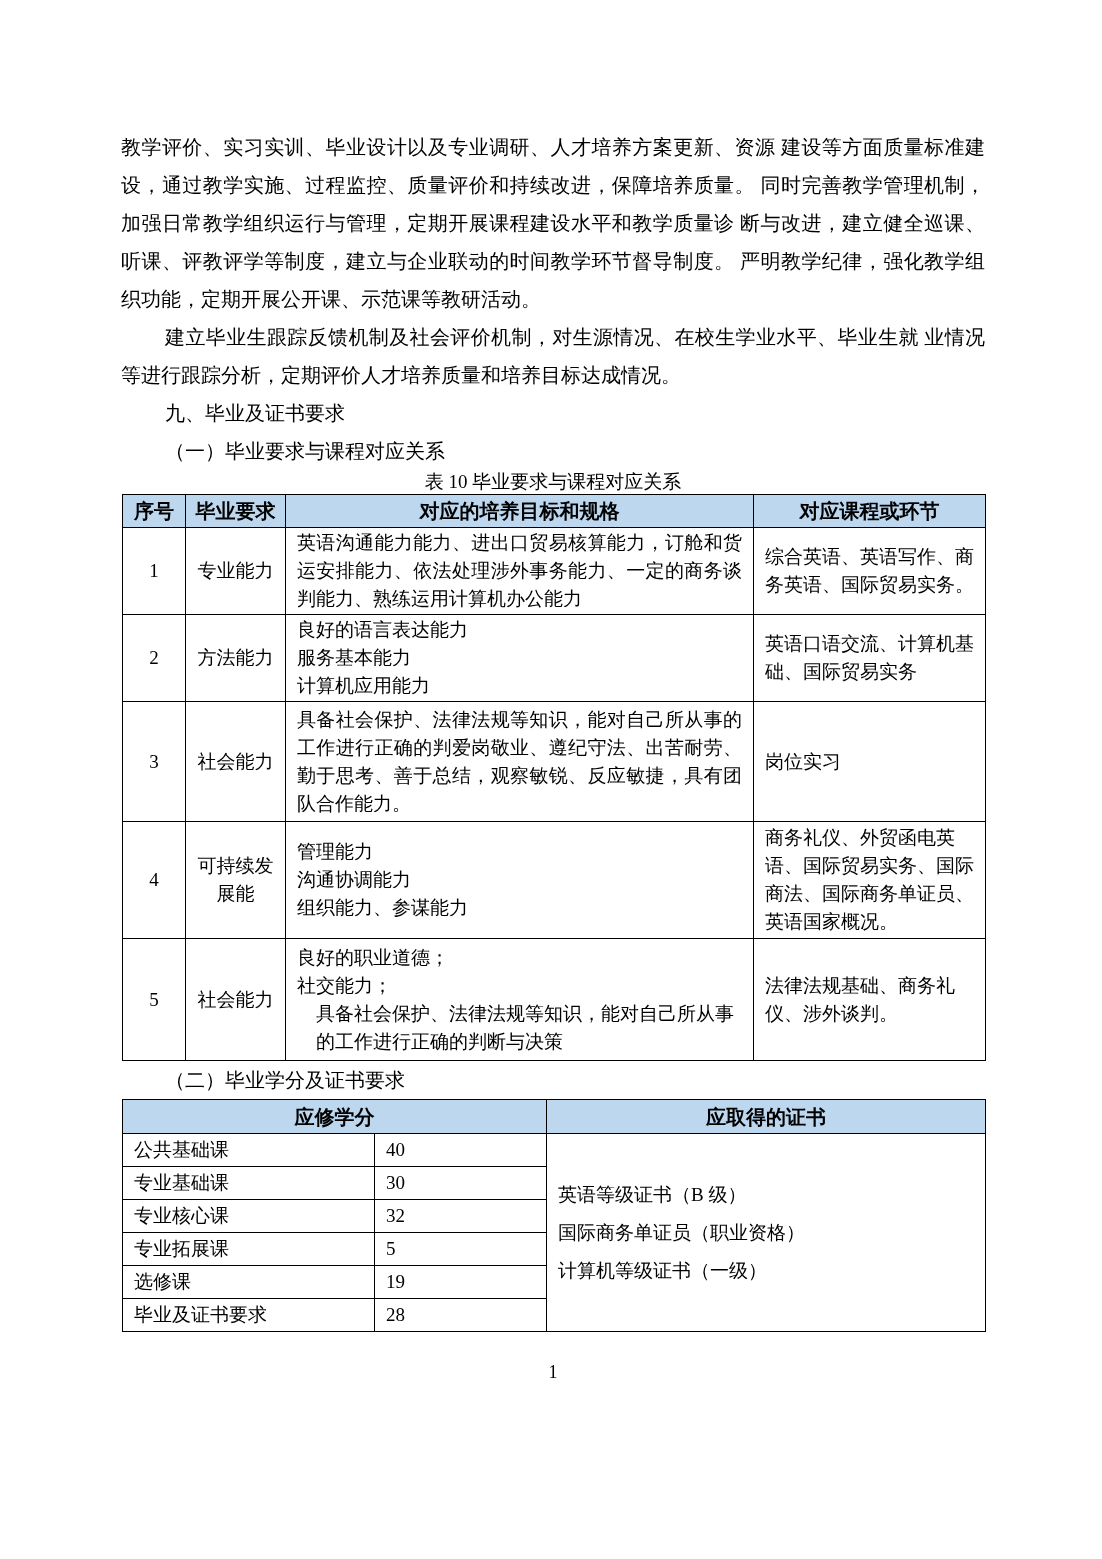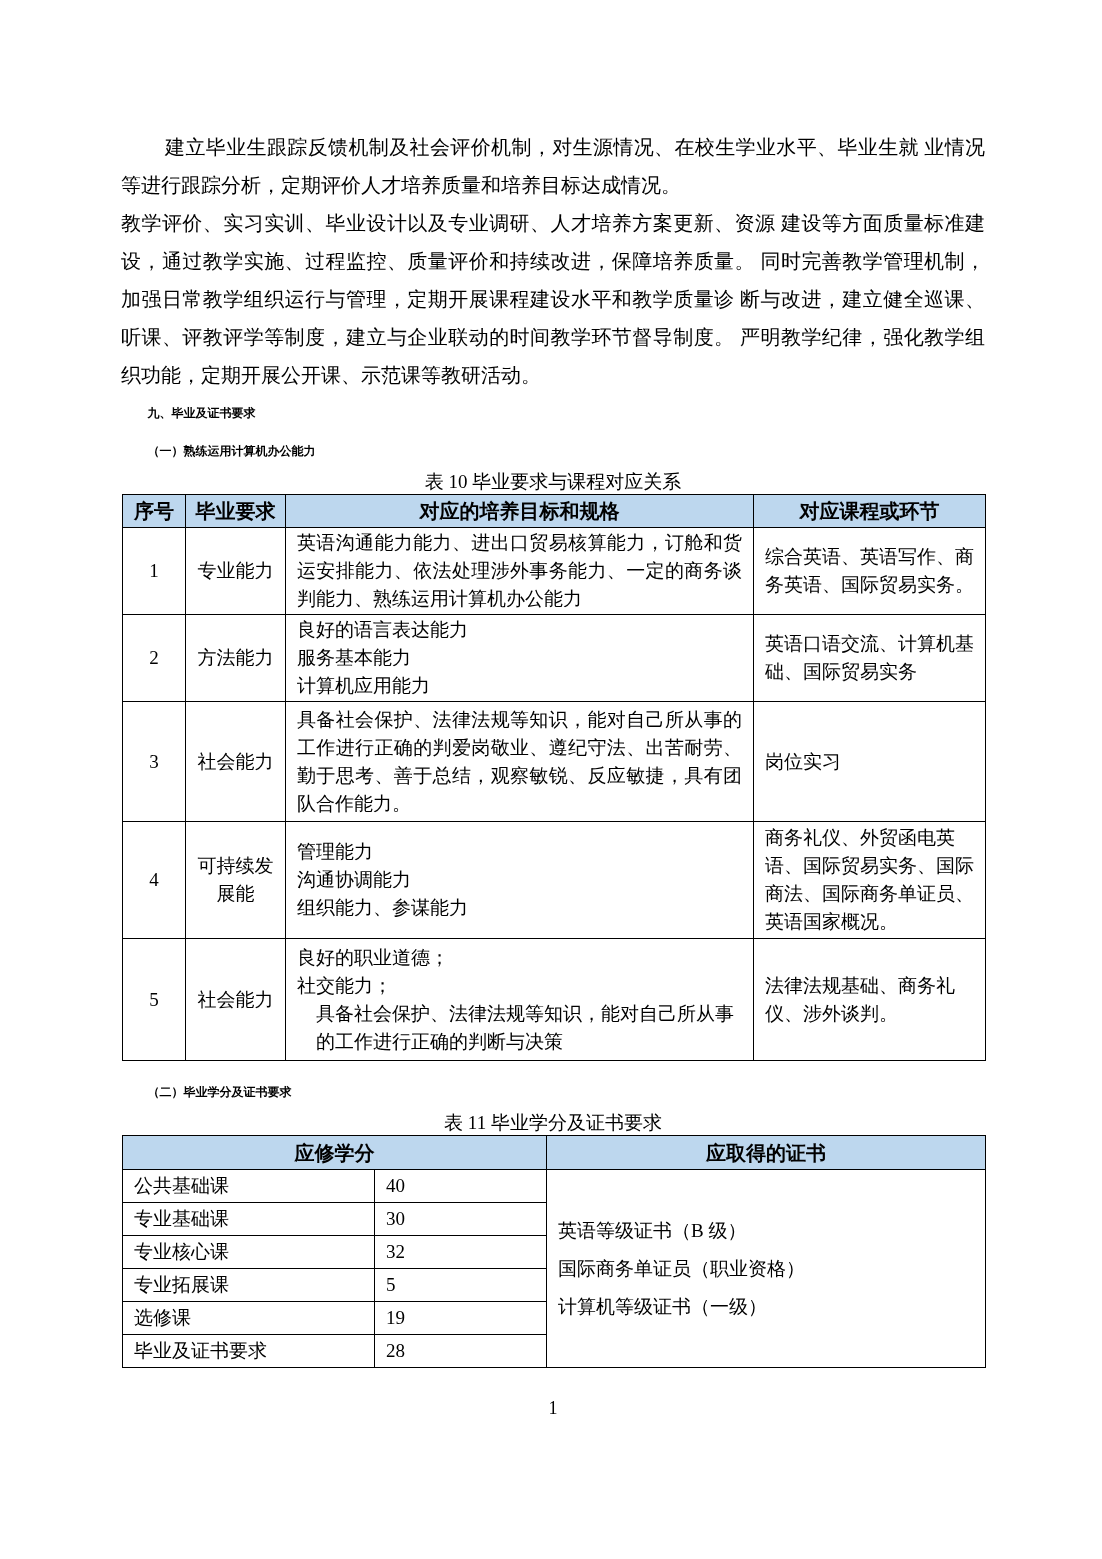--- a/index.html
+++ b/index.html
@@ -7,21 +7,21 @@
   body {
     width:1102px; height:1559px;
     font-family:"Liberation Serif","DejaVu Serif",serif;
     color:#000;
     overflow:hidden;
   }
   .content { padding:128px 117px 0 121px; }
 
   .para { font-size:20px; line-height:38px; text-align:justify; }
   .ind  { text-indent:2.2em; }
-  .heading { font-size:12px; line-height:38px; font-weight:bold; }
+  .heading { font-size:20px; line-height:38px; font-weight:normal; }
   .tbl-title { font-size:19px; line-height:24px; text-align:center; font-weight:normal;font-family:Liberation Serif, serif; }
 
   table { border-collapse:collapse; table-layout:fixed; width:863px; margin-left:1px; }
   th,td {
     border:1.5px solid #000;
     font-size:19px; line-height:28px;
     padding:1px 11px;
     vertical-align:middle;
     white-space:pre-line;
   }
@@ -33,39 +33,39 @@
   .tc { text-align:center; padding:1px 4px; }
   .just { text-align:justify; }
 
   #t10 thead tr { height:32px; }
   #t10 tr.r1 { height:86px; }
   #t10 tr.r2 { height:86px; }
   #t10 tr.r3 { height:120px; }
   #t10 tr.r4 { height:117px; }
   #t10 tr.r5 { height:122px; }
 
-  .h22 { margin-top:12px; }
+  .h22 { }
 
   #t11 thead tr { height:34px; }
   #t11 tbody tr { height:33px; }
   #t11 td { text-align:left; }
   #t11 .cert { line-height:38px; }
 
   .pagenum { margin-top:28px; text-align:center; font-size:18px; line-height:24px; }
 </style>
 </head>
 <body>
 
 <div class="content">
 
+  <p class="para">教学评价、实习实训、毕业设计以及专业调研、人才培养方案更新、资源 建设等方面质量标准建设，通过教学实施、过程监控、质量评价和持续改进，保障培养质量。 同时完善教学管理机制，加强日常教学组织运行与管理，定期开展课程建设水平和教学质量诊 断与改进，建立健全巡课、听课、评教评学等制度，建立与企业联动的时间教学环节督导制度。 严明教学纪律，强化教学组织功能，定期开展公开课、示范课等教研活动。</p>
   <p class="para ind">建立毕业生跟踪反馈机制及社会评价机制，对生源情况、在校生学业水平、毕业生就 业情况等进行跟踪分析，定期评价人才培养质量和培养目标达成情况。</p>
-  <p class="para">教学评价、实习实训、毕业设计以及专业调研、人才培养方案更新、资源 建设等方面质量标准建设，通过教学实施、过程监控、质量评价和持续改进，保障培养质量。 同时完善教学管理机制，加强日常教学组织运行与管理，定期开展课程建设水平和教学质量诊 断与改进，建立健全巡课、听课、评教评学等制度，建立与企业联动的时间教学环节督导制度。 严明教学纪律，强化教学组织功能，定期开展公开课、示范课等教研活动。</p>
 
   <div class="heading ind">九、毕业及证书要求</div>
-  <div class="heading ind">（一）熟练运用计算机办公能力</div>
+  <div class="heading ind">（一）毕业要求与课程对应关系</div>
 
   <div class="tbl-title">表 10 毕业要求与课程对应关系</div>
 
   <table id="t10">
     <colgroup>
       <col style="width:63px">
         <col style="width:100px">
         <col style="width:468px">
         <col style="width:232px">
     </colgroup>
@@ -114,21 +114,20 @@
 社交能力；
 　具备社会保护、法律法规等知识，能对自己所从事
 　的工作进行正确的判断与决策</td>
         <td>法律法规基础、商务礼仪、涉外谈判。</td>
       </tr>
     </tbody>
   </table>
 
   <div class="heading ind h22">（二）毕业学分及证书要求</div>
 
-  <div class="tbl-title">表 11 毕业学分及证书要求</div>
 
   <table id="t11">
     <colgroup>
       <col style="width:252px">
         <col style="width:172px">
         <col style="width:439px">
     </colgroup>
     <thead>
       <tr>
         <th colspan="2">应修学分</th>

